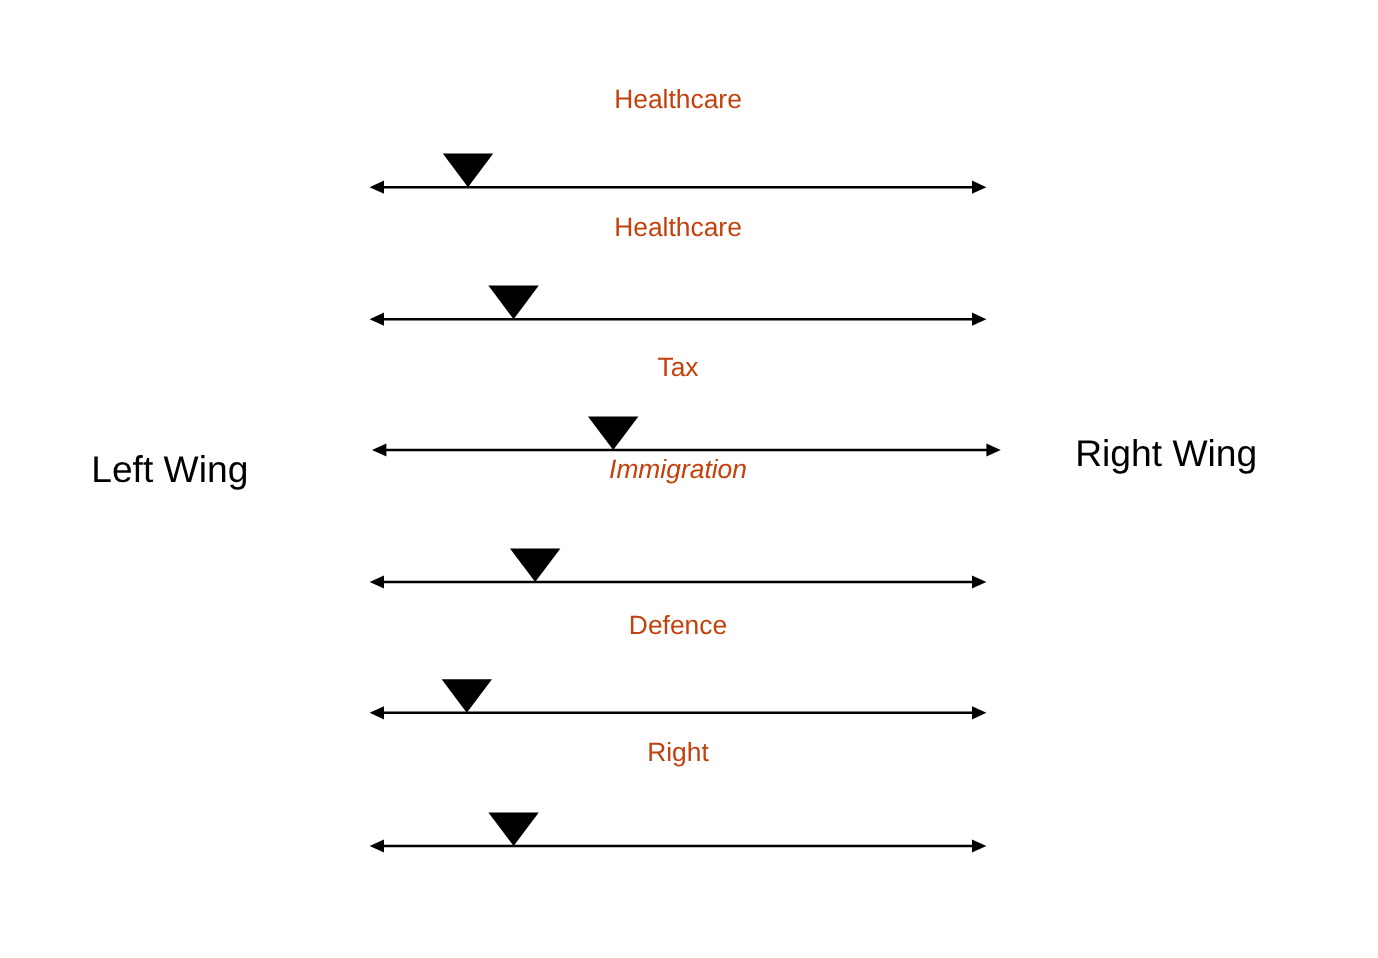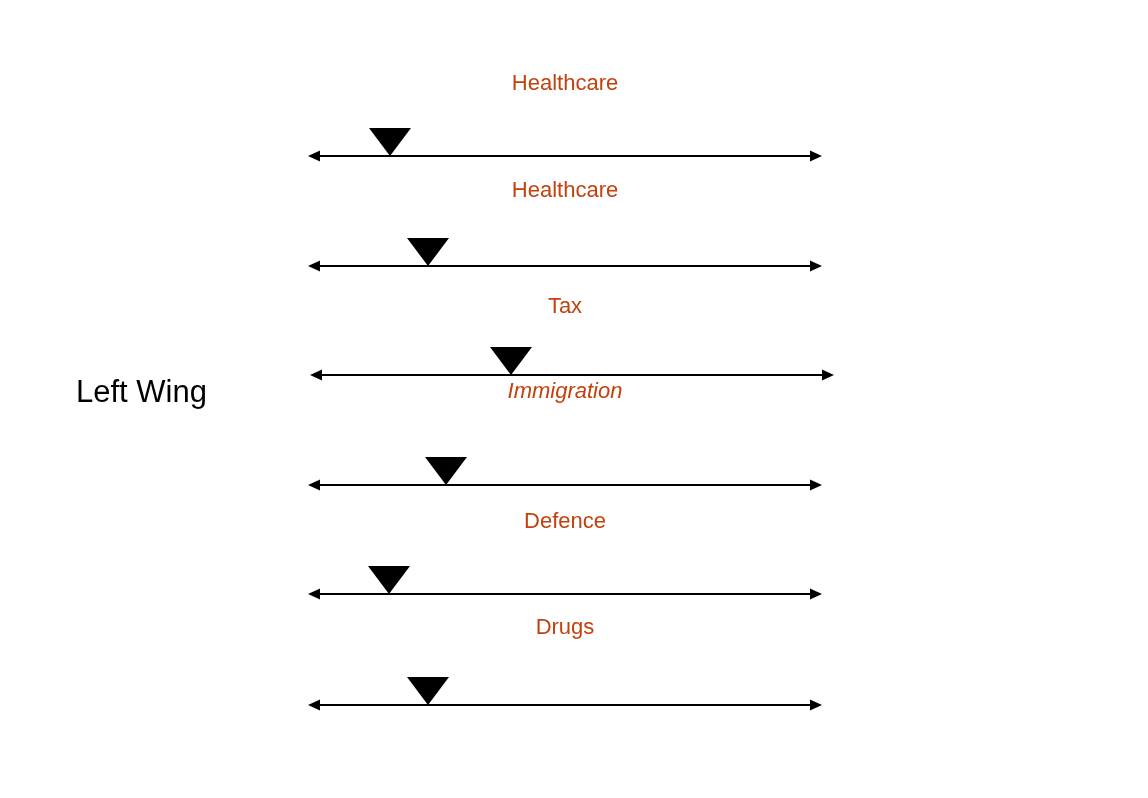--- a/index.html
+++ b/index.html
@@ -49,20 +49,21 @@
     overflow: visible;
   }
 </style>
 </head>
 <body>
 
 <div id="stage">
 
   <div class="wing-label" id="wing-left">Left Wing</div>
 
+  <div class="wing-label" id="wing-right">Right Wing</div>
 
   <div id="rows-container">
       <div class="scale-row" style="top: 0px;">
         <div class="scale-label" style="left: 565px; top: 72px;">Healthcare</div>
         <svg class="axis-svg" width="1148" height="798" viewBox="0 0 1148 798">
           <line x1="318" y1="156" x2="812" y2="156" stroke="#000000" stroke-width="2.2"></line>
           <polygon points="308,156 320,150.5 320,161.5" fill="#000000"></polygon>
           <polygon points="822,156 810,150.5 810,161.5" fill="#000000"></polygon>
           <polygon points="369,128 411,128 390,156" fill="#000000"></polygon>
         </svg>
@@ -97,21 +98,21 @@
       <div class="scale-row" style="top: 0px;">
         <div class="scale-label" style="left: 565px; top: 510px;">Defence</div>
         <svg class="axis-svg" width="1148" height="798" viewBox="0 0 1148 798">
           <line x1="318" y1="594" x2="812" y2="594" stroke="#000000" stroke-width="2.2"></line>
           <polygon points="308,594 320,588.5 320,599.5" fill="#000000"></polygon>
           <polygon points="822,594 810,588.5 810,599.5" fill="#000000"></polygon>
           <polygon points="368,566 410,566 389,594" fill="#000000"></polygon>
         </svg>
       </div>
       <div class="scale-row" style="top: 0px;">
-        <div class="scale-label" style="left: 565px; top: 616px;">Drugs</div>
+        <div class="scale-label" style="left: 565px; top: 616px;">Right</div>
         <svg class="axis-svg" width="1148" height="798" viewBox="0 0 1148 798">
           <line x1="318" y1="705" x2="812" y2="705" stroke="#000000" stroke-width="2.2"></line>
           <polygon points="308,705 320,699.5 320,710.5" fill="#000000"></polygon>
           <polygon points="822,705 810,699.5 810,710.5" fill="#000000"></polygon>
           <polygon points="407,677 449,677 428,705" fill="#000000"></polygon>
         </svg>
       </div>
     </div>
 
 </div>

